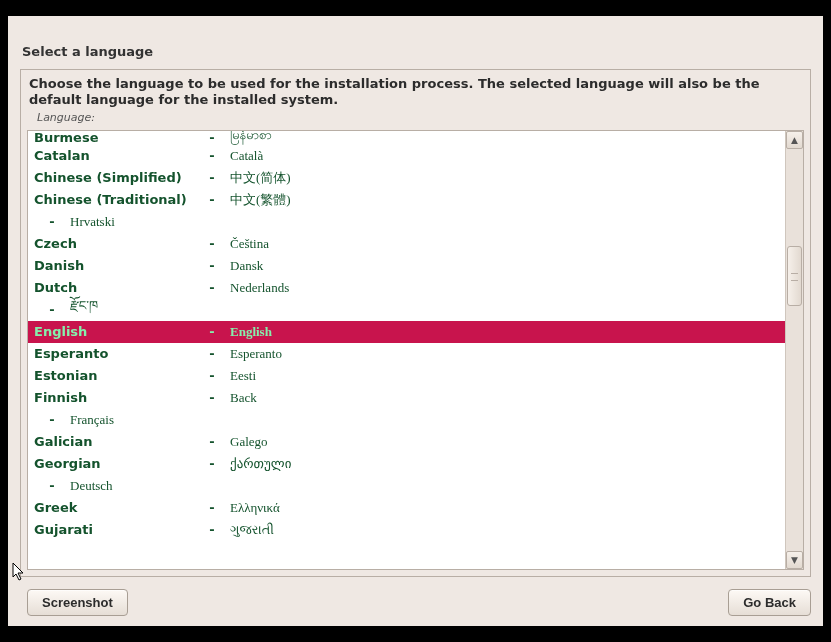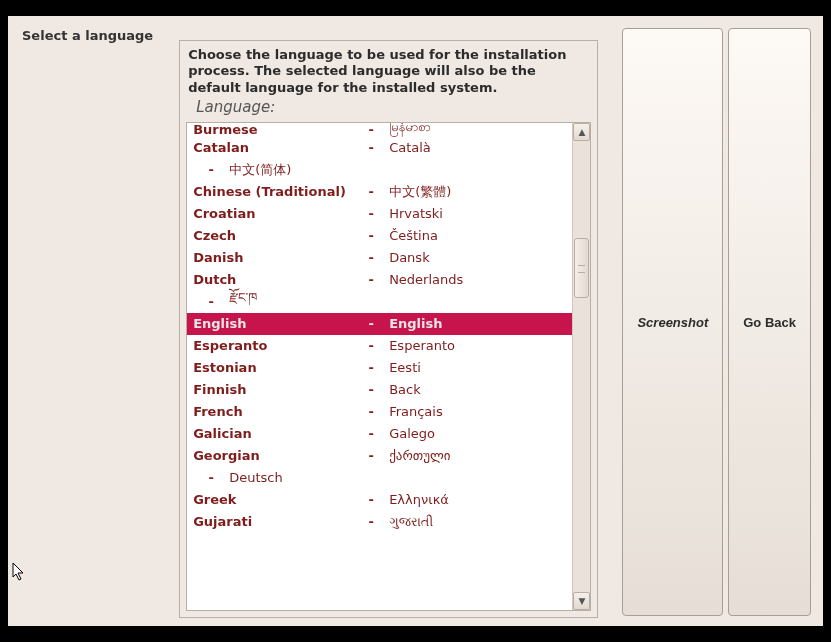--- a/index.html
+++ b/index.html
@@ -11,48 +11,48 @@
   overflow: hidden;
   display: flex;
   align-items: center;
   justify-content: center;
 }
 .window {
   background: #efe8e3;
   width: 815px;
   height: 610px;
   display: flex;
-  flex-direction: row;
-  padding: 8px 0 0 0;
+  flex-direction: column;
+  padding: 24px 0 0 0;
 }
 .title {
   font-weight: bold;
   font-size: 13px;
   color: #333;
   padding: 4px 14px 10px 14px;
 }
 .frame {
   flex: 1;
-  margin: 16px 12px 8px 12px;
+  margin: 0 12px 8px 12px;
   border: 1px solid #b8aea5;
   background: #efe8e3;
   display: flex;
   flex-direction: column;
   min-height: 0;
 }
 .instructions {
   font-weight: bold;
   font-size: 13px;
   color: #2c2c2c;
   padding: 6px 8px 2px 8px;
   line-height: 1.25;
 }
 .sublabel {
   font-style: italic;
-  font-size: 15px;
+  font-size: 11px;
   color: #555;
   padding: 0 8px 4px 16px;
 }
 .list-wrap {
   flex: 1;
   margin: 2px 6px 6px 6px;
   border: 1px solid #b8aea5;
   background: #fff;
   display: flex;
   min-height: 0;
@@ -60,31 +60,31 @@
 .list {
   flex: 1;
   overflow: hidden;
   font-size: 13px;
 }
 .row {
   display: flex;
   align-items: center;
   height: 22px;
   padding: 0 6px;
-  color: #7f1d1d;
+  color: #14532d;
   font-weight: bold;
   white-space: nowrap;
   cursor: pointer;
 }
 .row .eng { width: 160px; flex-shrink: 0; overflow: hidden; }
 .row .dash { width: 36px; text-align: center; flex-shrink: 0; }
-.row .native { font-weight: normal; }
+.row .native { font-weight: normal; font-family: Liberation Serif, serif; }
 .row.selected {
   background: #c8144d;
-  color: #e5e5e5;
+  color: #86efac;
 }
 .row.selected .native { font-weight: bold; }
 .row.clipped-top {
   height: 14px;
   align-items: flex-end;
   border-bottom: none;
   padding-bottom: 0;
 }
 .scrollbar {
   width: 18px;
@@ -139,21 +139,21 @@
   border: 1px solid #a89e94;
   border-radius: 4px;
   font-weight: bold;
   font-size: 13px;
   color: #2c2c2c;
   padding: 5px 14px;
   margin-left: 5px;
   cursor: pointer;
   box-shadow: 0 1px 0 rgba(255,255,255,.6) inset;
 }
-.btn:first-child { margin-left: 0; font-style: italic; }
+.btn:first-child { margin-left: 7px; }
 .cursor {
   position: absolute;
   left: 12px;
   top: 562px;
   pointer-events: none;
 }
 </style>
 </head>
 <body>
 
@@ -170,30 +170,30 @@
             <span class="eng">Burmese</span>
             <span class="dash">-</span>
             <span class="native">မြန်မာစာ</span>
           </div>
           <div class="row">
             <span class="eng">Catalan</span>
             <span class="dash">-</span>
             <span class="native">Català</span>
           </div>
           <div class="row">
+            <span class="eng">Chinese (Simplified)</span>
             <span class="dash">-</span>
             <span class="native">中文(简体)</span>
           </div>
           <div class="row">
             <span class="eng">Chinese (Traditional)</span>
             <span class="dash">-</span>
             <span class="native">中文(繁體)</span>
           </div>
           <div class="row">
-            <span class="eng">Croatian</span>
             <span class="dash">-</span>
             <span class="native">Hrvatski</span>
           </div>
           <div class="row">
             <span class="eng">Czech</span>
             <span class="dash">-</span>
             <span class="native">Čeština</span>
           </div>
           <div class="row">
             <span class="eng">Danish</span>
@@ -223,21 +223,20 @@
             <span class="eng">Estonian</span>
             <span class="dash">-</span>
             <span class="native">Eesti</span>
           </div>
           <div class="row">
             <span class="eng">Finnish</span>
             <span class="dash">-</span>
             <span class="native">Back</span>
           </div>
           <div class="row">
-            <span class="eng">French</span>
             <span class="dash">-</span>
             <span class="native">Français</span>
           </div>
           <div class="row">
             <span class="eng">Galician</span>
             <span class="dash">-</span>
             <span class="native">Galego</span>
           </div>
           <div class="row">
             <span class="eng">Georgian</span>

